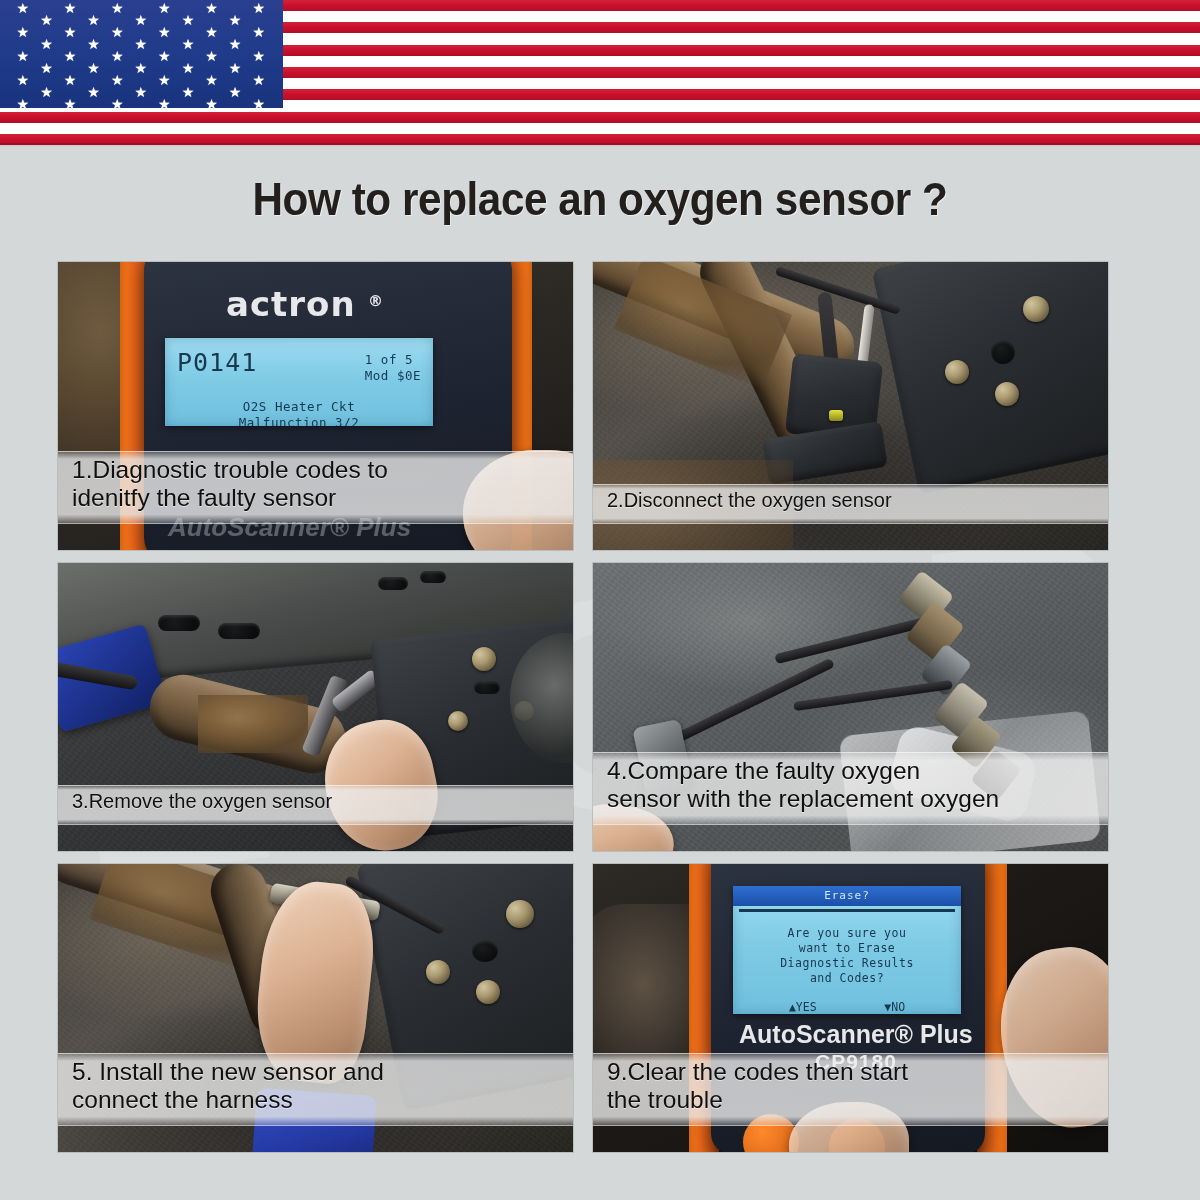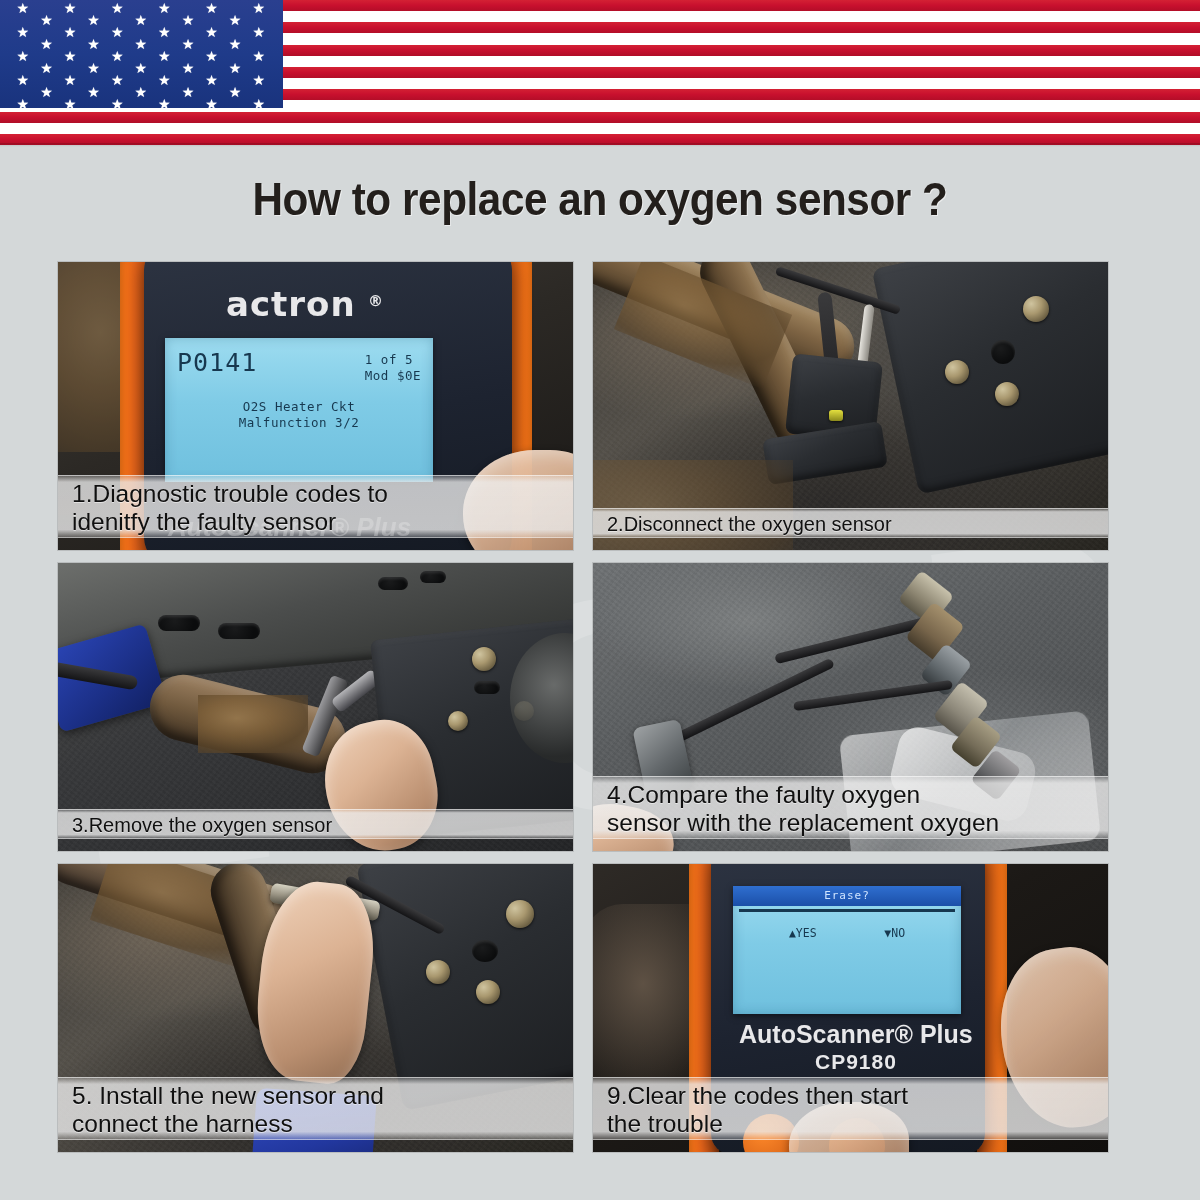--- a/index.html
+++ b/index.html
@@ -59,29 +59,29 @@
   }
   .panel{
     position:relative;overflow:hidden;
     background:#2b2b2b;
     box-shadow:0 0 0 1px rgba(0,0,0,.12);
   }
   .photo{position:absolute;inset:0;overflow:hidden;}
 
   
   .caption{
-    position:absolute;left:0;right:0;bottom:12px;
+    position:absolute;left:0;right:0;bottom:26px;
     background:linear-gradient(to bottom,
        rgba(243,243,243,.30) 0%,
        rgba(238,238,238,.78) 10%,
        rgba(236,236,236,.80) 88%,
        rgba(243,243,243,.30) 100%);
     border-top:1px solid rgba(255,255,255,.55);
     border-bottom:1px solid rgba(255,255,255,.45);
-    padding:4px 14px 2px 14px;
+    padding:4px 14px 12px 14px;
     box-sizing:border-box;
     margin-top:16px;
   }
   .caption .line{
     font-family:"Liberation Sans", sans-serif;
     font-size:20px;font-weight:normal;
     color:#101010;line-height:1.12;
     white-space:nowrap;
     text-shadow:0 1px 0 rgba(255,255,255,.5);
   }
@@ -275,21 +275,21 @@
       <div class="bay" style="background:linear-gradient(160deg,#423d38 0%,#2c2925 45%,#191715 100%);"></div>
       <div class="rust" style="left:-10px;top:-10px;width:150px;height:200px;opacity:.55;"></div>
 
       <div class="tool-edge-l" style="left:62px;top:-14px;width:34px;height:320px;"></div>
       <div class="tool-edge-r" style="left:440px;top:-14px;width:34px;height:320px;background:linear-gradient(to left,#ff7a18,#b54a12);"></div>
       <div class="tool-body" style="left:86px;top:-18px;width:368px;height:320px;"></div>
 
       <div class="brand" style="left:168px;top:22px;font-size:34px;">actron</div>
       <div class="brand" style="left:310px;top:30px;font-size:15px;">®</div>
 
-      <div class="lcd" style="left:107px;top:76px;width:268px;height:144px;padding:10px 12px;box-sizing:border-box;">
+      <div class="lcd" style="left:107px;top:76px;width:268px;height:88px;padding:10px 12px;box-sizing:border-box;">
         <div class="lcd-row">
           <div class="big">P0141</div>
           <div class="sm" style="text-align:left;padding-top:4px;">
             <div>1 of 5</div>
             <div>Mod $0E</div>
           </div>
         </div>
         <div class="sm" style="margin-top:16px;">
           <div>O2S Heater Ckt</div>
           <div>Malfunction 3/2</div>
@@ -450,20 +450,26 @@
       <div style="position:absolute;left:-10px;top:40px;width:150px;height:200px;border-radius:40px;
            background:radial-gradient(ellipse at 40% 40%, #5e5144, rgba(30,26,22,0) 72%);"></div>
 
       <div class="tool-edge-l" style="left:96px;top:-18px;width:30px;height:320px;"></div>
       <div class="tool-edge-r" style="left:384px;top:-18px;width:30px;height:320px;background:linear-gradient(to left,#ff7a18,#b54a12);"></div>
       <div class="tool-body" style="left:118px;top:-18px;width:274px;height:308px;border-radius:20px;"></div>
 
       <div class="lcd" style="left:140px;top:22px;width:228px;height:128px;padding:0;">
         <div class="lcd-title" style="padding:3px 0 4px;">Erase?</div>
         <div style="height:3px;background:#17384f;margin:3px 6px 0;"></div>
+        <div style="padding:14px 8px 0;">
+          <div class="lcd-c">Are you sure you</div>
+          <div class="lcd-c">want to Erase</div>
+          <div class="lcd-c">Diagnostic Results</div>
+          <div class="lcd-c">and Codes?</div>
+        </div>
         <div style="display:flex;justify-content:space-around;padding:14px 22px 0;font-size:11.5px;">
           <span>▲YES</span>
           <span>▼NO</span>
         </div>
       </div>
       <div class="brand" style="left:146px;top:156px;font-size:25px;font-family:'Liberation Sans',sans-serif;letter-spacing:0;">AutoScanner® Plus</div>
       <div class="brand" style="left:222px;top:186px;font-size:21px;font-family:'Liberation Sans',sans-serif;letter-spacing:1px;">CP9180</div>
 
       <div style="position:absolute;left:150px;bottom:-18px;width:56px;height:56px;border-radius:50%;
            background:radial-gradient(circle at 35% 30%,#ff8a2b,#c9550f);"></div>

